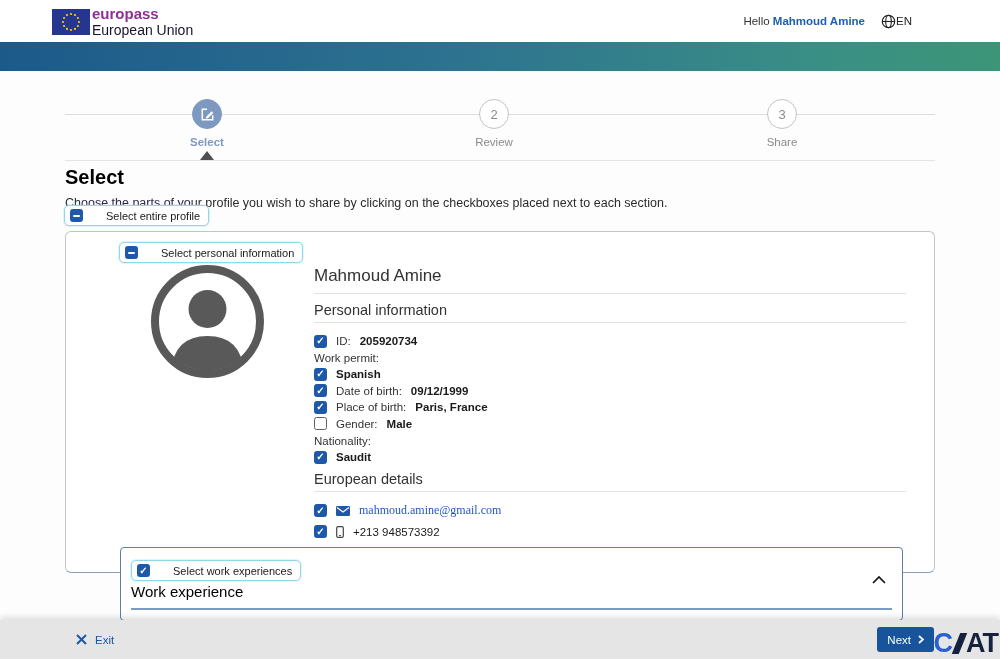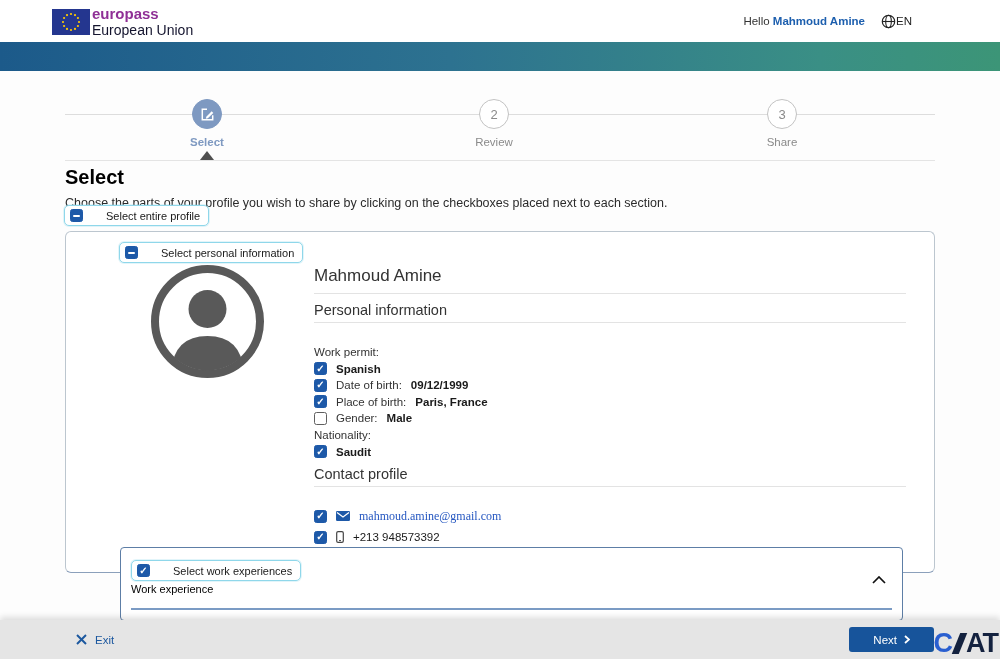--- a/index.html
+++ b/index.html
@@ -51,42 +51,42 @@
   .cb[data-state="indeterminate"]{background:var(--accent);border-color:var(--accent)}
   .cb[data-state="indeterminate"]::after{content:"";width:7px;height:2px;background:#fff;border-radius:1px}
 
   
   .profile-card{position:absolute;left:65px;top:231px;width:870px;height:342px;background:#fff;border:1px solid #bcc6cf;border-bottom-color:#8ba0bb;border-radius:6px}
   .pill-personal{position:absolute;left:53px;top:10px}
   .avatar{position:absolute;left:85px;top:33px}
 
   .right-col{position:absolute;left:248px;top:34px;width:592px}
   .person-name{font-size:17px;font-weight:400;color:#333;line-height:20px;padding-bottom:7px;border-bottom:1px solid #e3e3e3;margin-bottom:8px}
-  .sec-head{font-size:14.5px;font-weight:400;color:#333;line-height:16px;padding-bottom:4px;border-bottom:1px solid #e3e3e3;margin-bottom:22px}
+  .sec-head{font-size:14.5px;font-weight:400;color:#333;line-height:16px;padding-bottom:4px;border-bottom:1px solid #e3e3e3;margin-bottom:11px}
   .sec-head.contact{margin-top:7px}
   .row{display:flex;align-items:center;gap:9px;height:14px;margin-bottom:2.6px;font-size:11.5px;color:#333}
   .row.plain{padding-left:0}
   .rl{color:#333}
   .rv{font-weight:bold;color:#1a1a1a}
   .row .icon{display:inline-flex;align-items:center;flex:none}
   .row.contact-row{height:15px;margin-bottom:6px}
   .email-link{font-family:"Liberation Serif",serif;font-size:12px;color:var(--link);text-decoration:none;cursor:pointer}
   .phone-val{font-size:11.5px;color:#1a1a1a}
 
   
   .work-card{position:absolute;left:120px;top:547px;width:783px;height:74px;background:#fff;border:1.5px solid #5d7ea6;border-radius:4px;z-index:3}
   .pill-work{position:absolute;left:10px;top:12px}
-  .work-head{position:absolute;left:10px;top:35px;font-size:11px;color:#000}
+  .work-head{position:absolute;left:10px;top:35px;font-size:15px;color:#000}
   .collapse-btn{position:absolute;right:14px;top:22px;cursor:pointer;background:none;border:none;padding:2px}
   .work-line{position:absolute;left:10px;right:10px;top:60px;height:2px;background:#7b9bc4}
 
   
   .footer{position:absolute;left:0;right:0;bottom:0;height:39px;background:#e5e5e5;box-shadow:0 -3px 6px rgba(0,0,0,.13);z-index:5}
   .exit-btn{position:absolute;left:76px;top:0;height:39px;display:flex;align-items:center;gap:8px;background:none;border:none;cursor:pointer;font-size:11.5px;color:#1c589f;font-family:"Liberation Sans",sans-serif}
-  .next-btn{position:absolute;right:66px;top:7px;height:25px;display:flex;align-items:center;gap:7px;background:var(--button);color:#fff;border:none;border-radius:3px;padding:0 24px;font-size:11.5px;cursor:pointer;font-family:"Liberation Sans",sans-serif}
+  .next-btn{position:absolute;right:66px;top:7px;height:25px;display:flex;align-items:center;gap:7px;background:var(--button);color:#fff;border:none;border-radius:3px;padding:0 10px;font-size:11.5px;cursor:pointer;font-family:"Liberation Sans",sans-serif}
 
   
   .watermark{position:absolute;right:2px;bottom:1px;z-index:6;display:flex;align-items:flex-end;height:32px;font-weight:800;letter-spacing:-1px;font-size:27px;line-height:30px}
   .wm-c{color:#2a5fd0;position:relative}
   .wm-v{width:7px;height:21px;background:#14223f;transform:skewX(-22deg);margin:0 3px 4px 4px}
   .wm-at{color:#14223f}
 </style>
 </head>
 <body>
 
@@ -179,20 +179,25 @@
         <circle cx="56.5" cy="44" r="19"></circle>
         <path d="M20 113 q0 -42 36.5 -42 q36.5 0 36.5 42 z"></path>
       </g>
     </svg>
 
     <div class="right-col">
       <div class="person-name">Mahmoud Amine</div>
 
       <div class="sec-head">Personal information</div>
 
+      <div class="row">
+        <span class="cb" data-state="checked"></span>
+        <span class="rl">ID:</span>
+        <span class="rv">205920734</span>
+      </div>
       <div class="row plain">
         <span class="rl">Work permit:</span>
       </div>
       <div class="row">
         <span class="cb" data-state="checked"></span>
         <span class="rv">Spanish</span>
       </div>
       <div class="row">
         <span class="cb" data-state="checked"></span>
         <span class="rl">Date of birth:</span>
@@ -209,21 +214,21 @@
         <span class="rv">Male</span>
       </div>
       <div class="row plain">
         <span class="rl">Nationality:</span>
       </div>
       <div class="row">
         <span class="cb" data-state="checked"></span>
         <span class="rv">Saudit</span>
       </div>
 
-      <div class="sec-head contact">Contact profile</div>
+      <div class="sec-head contact">European details</div>
 
       <div class="row contact-row">
         <span class="cb" data-state="checked"></span>
         <span class="icon">
           <svg width="14" height="10" viewBox="0 0 14 10">
               <rect width="14" height="10" rx="1.2" fill="#1d59a8"></rect>
               <path d="M1 1.5 L7 6 L13 1.5" fill="none" stroke="#fff" stroke-width="1.2"></path>
             </svg>
         </span>
         <a class="email-link">mahmoud.amine@gmail.com</a>

